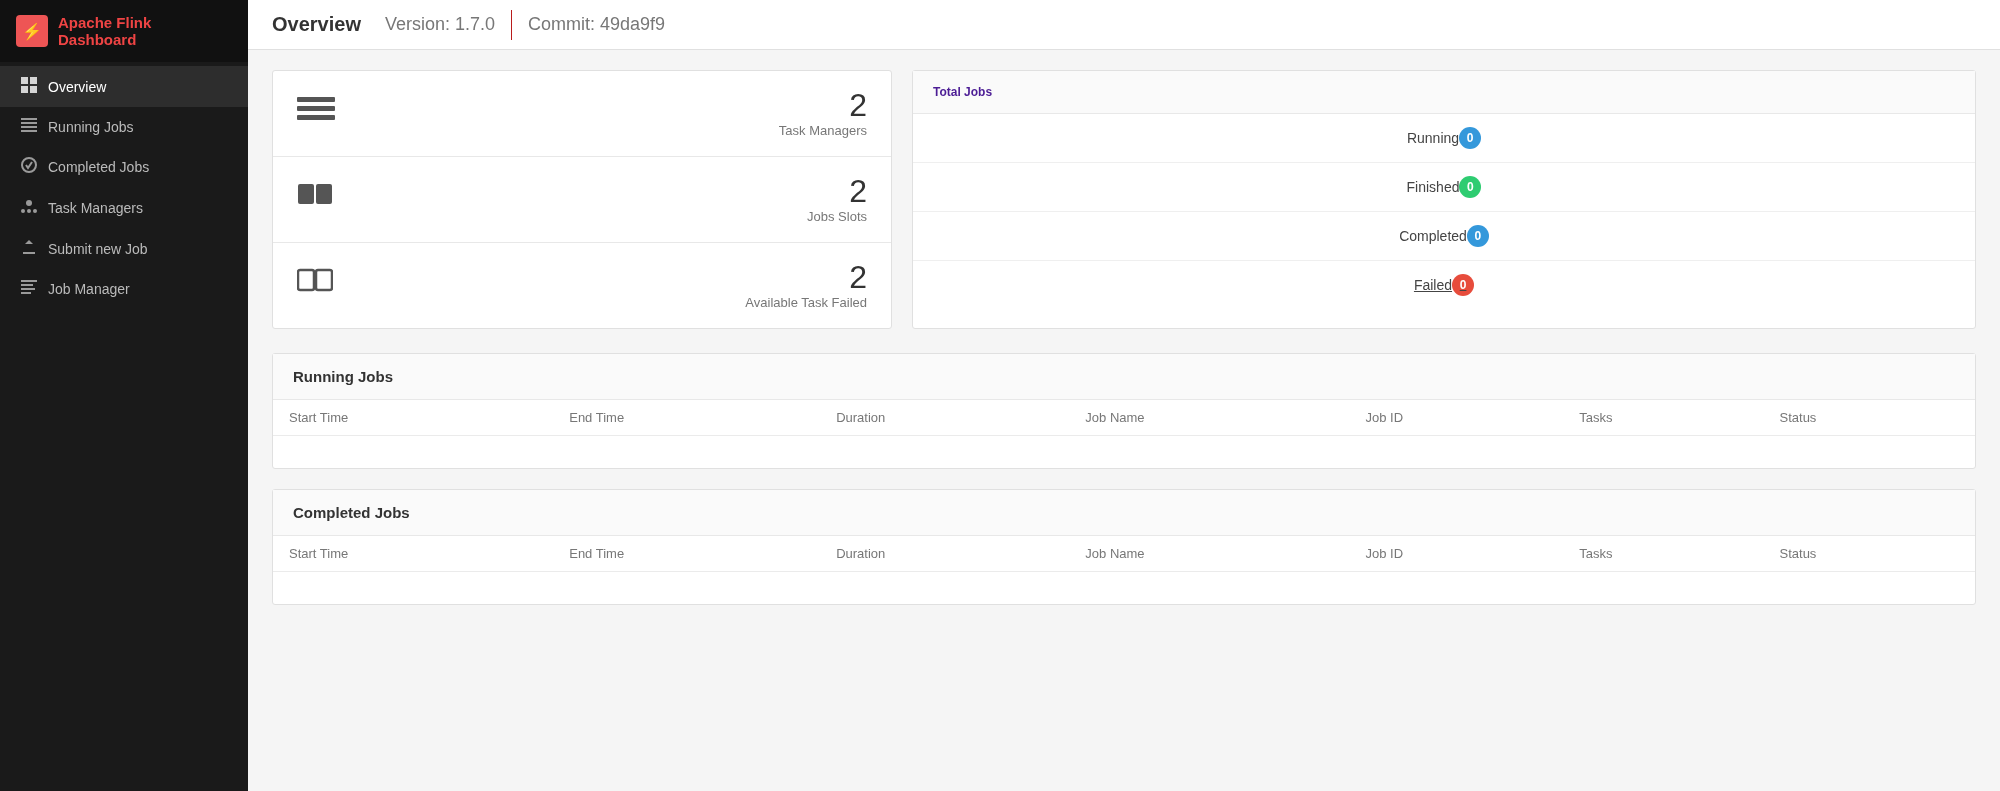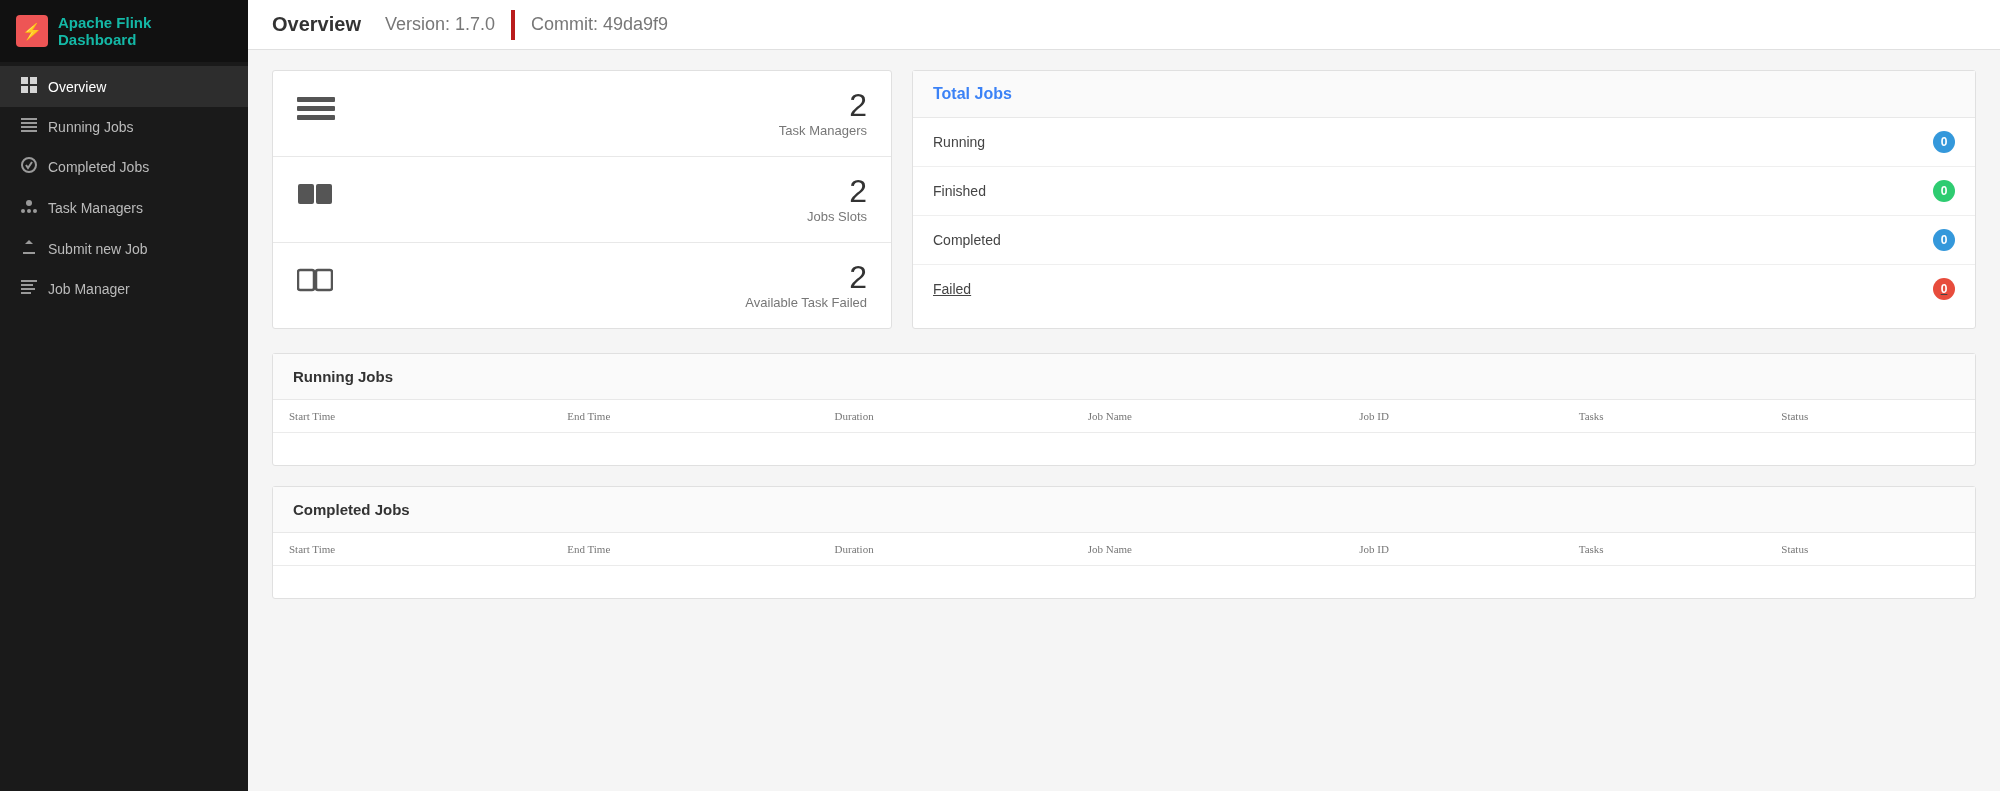--- a/index.html
+++ b/index.html
@@ -28,21 +28,21 @@
       border-radius: 4px;
       background: #e55;
       display: flex;
       align-items: center;
       justify-content: center;
       font-size: 16px;
       color: white;
       flex-shrink: 0;
     }
     .sidebar-title {
-      color: #14b8a6;
+      color: #ef4444;
       font-size: 15px;
       font-weight: bold;
     }
     .sidebar-nav {
       flex: 1;
       padding-top: 4px;
     }
     .sidebar-item {
       display: flex;
       align-items: center;
@@ -89,21 +89,21 @@
     }
     .topbar-meta {
       display: flex;
       align-items: center;
       gap: 0;
       color: #777;
       font-size: 18px;
     }
     .topbar-meta-item {
       padding: 0 16px;
-      border-left: 4px solid #b91c1c;
+      border-left: 1px solid #b91c1c;
       height: 30px;
       display: flex;
       align-items: center;
     }
     .topbar-meta-item:first-child { border-left: none; padding-left: 0; }
 
     
     .content {
       padding: 20px 24px;
       flex: 1;
@@ -153,29 +153,29 @@
     
     .jobs-summary {
       flex: 1;
       background: #fff;
       border: 1px solid #e0e0e0;
       border-radius: 3px;
     }
     .jobs-summary-header {
       padding: 14px 20px;
       border-bottom: 1px solid #e8e8e8;
-      font-size: 16px;
+      font-size: 12px;
       font-weight: 600;
-      color: #3b82f6;
+      color: #4c1d95;
       background: #fafafa;
     }
     .jobs-summary-row {
       display: flex;
       align-items: center;
-      justify-content: space-between;
+      justify-content: center;
       padding: 13px 20px;
       border-bottom: 1px solid #efefef;
       font-size: 14px;
       color: #444;
     }
     .jobs-summary-row:last-child { border-bottom: none; text-decoration: underline; }
     .badge {
       display: inline-flex;
       align-items: center;
       justify-content: center;
@@ -204,22 +204,21 @@
       color: #333;
       border-bottom: 1px solid #e8e8e8;
       background: #fafafa;
     }
     .table-wrap {
       overflow-x: auto;
     }
     table {
       width: 100%;
       border-collapse: collapse;
-      font-size: 11px;
-      font-family: Liberation Serif, serif;
+      font-size: 13px;
     }
     thead tr {
       background: #fff;
     }
     th {
       padding: 10px 16px;
       text-align: left;
       color: #777;
       font-weight: 500;
       border-bottom: 1px solid #ebebeb;

